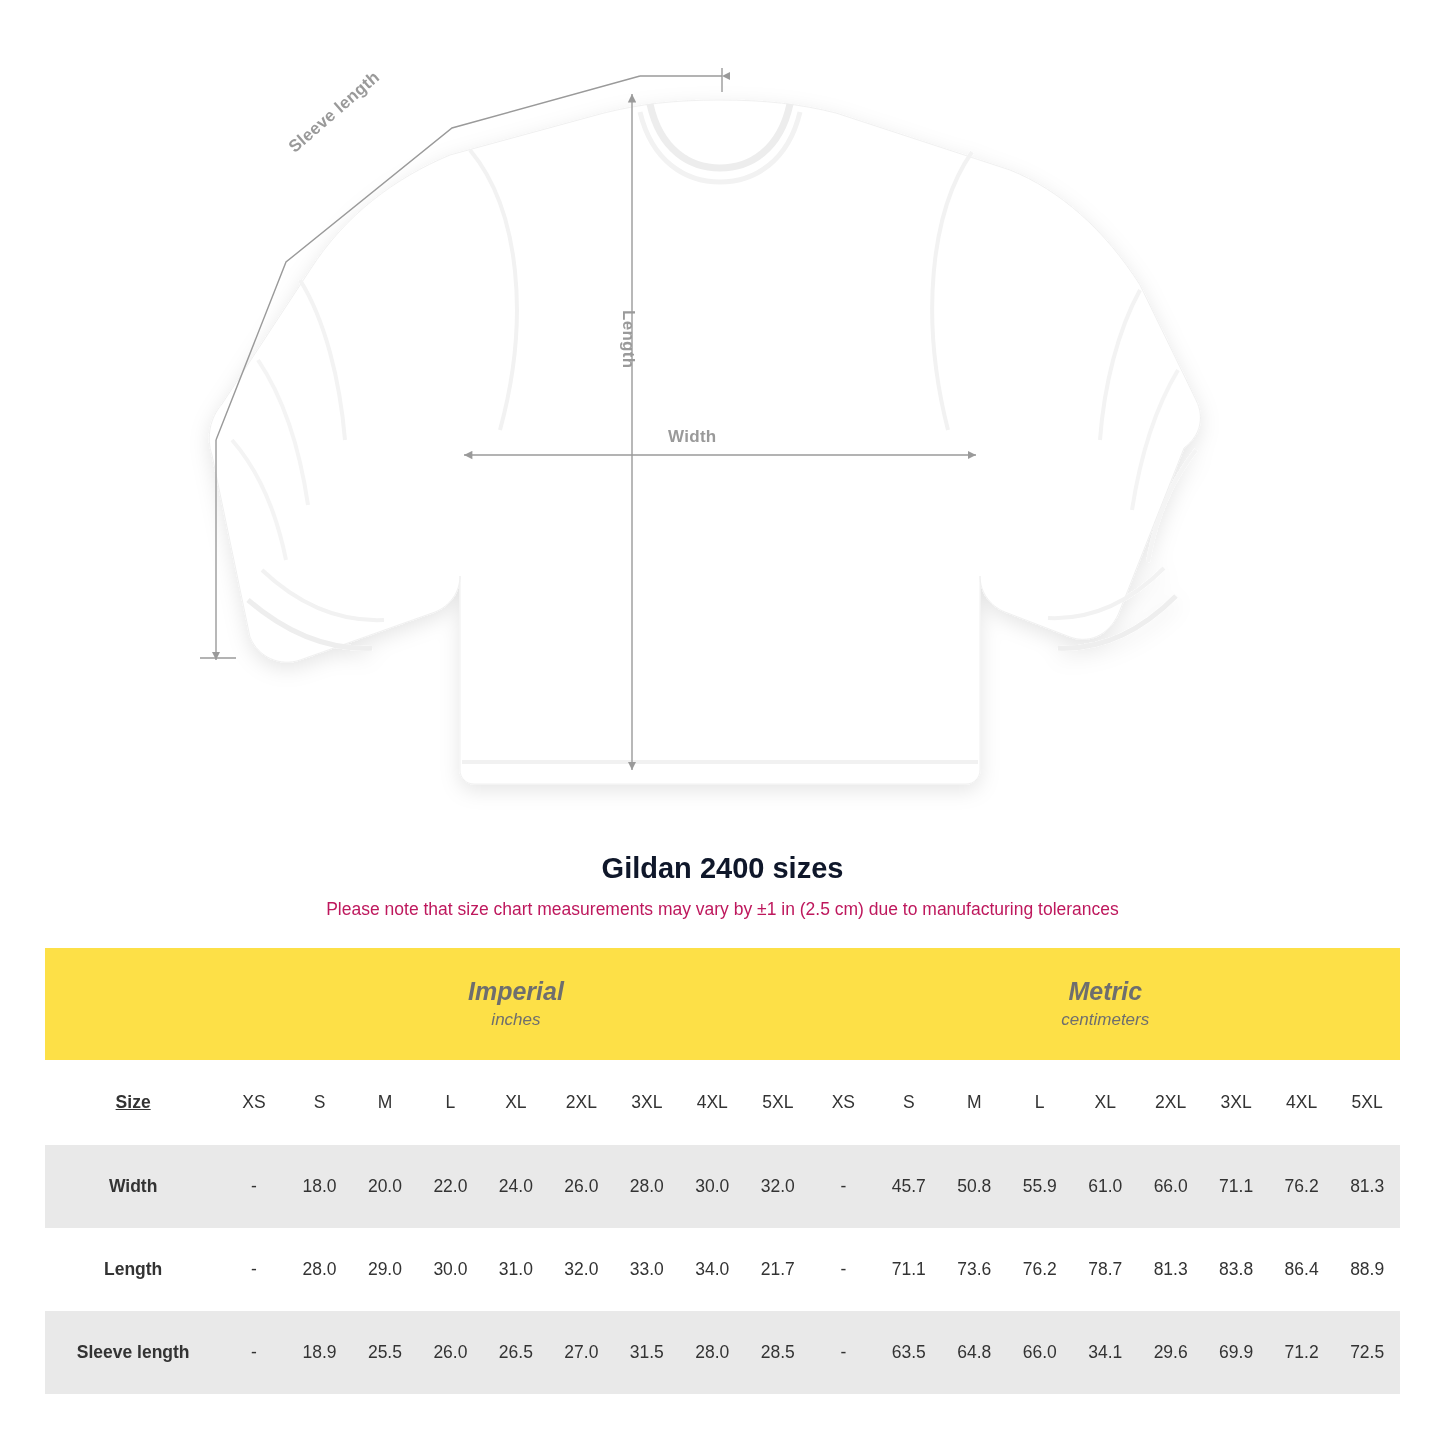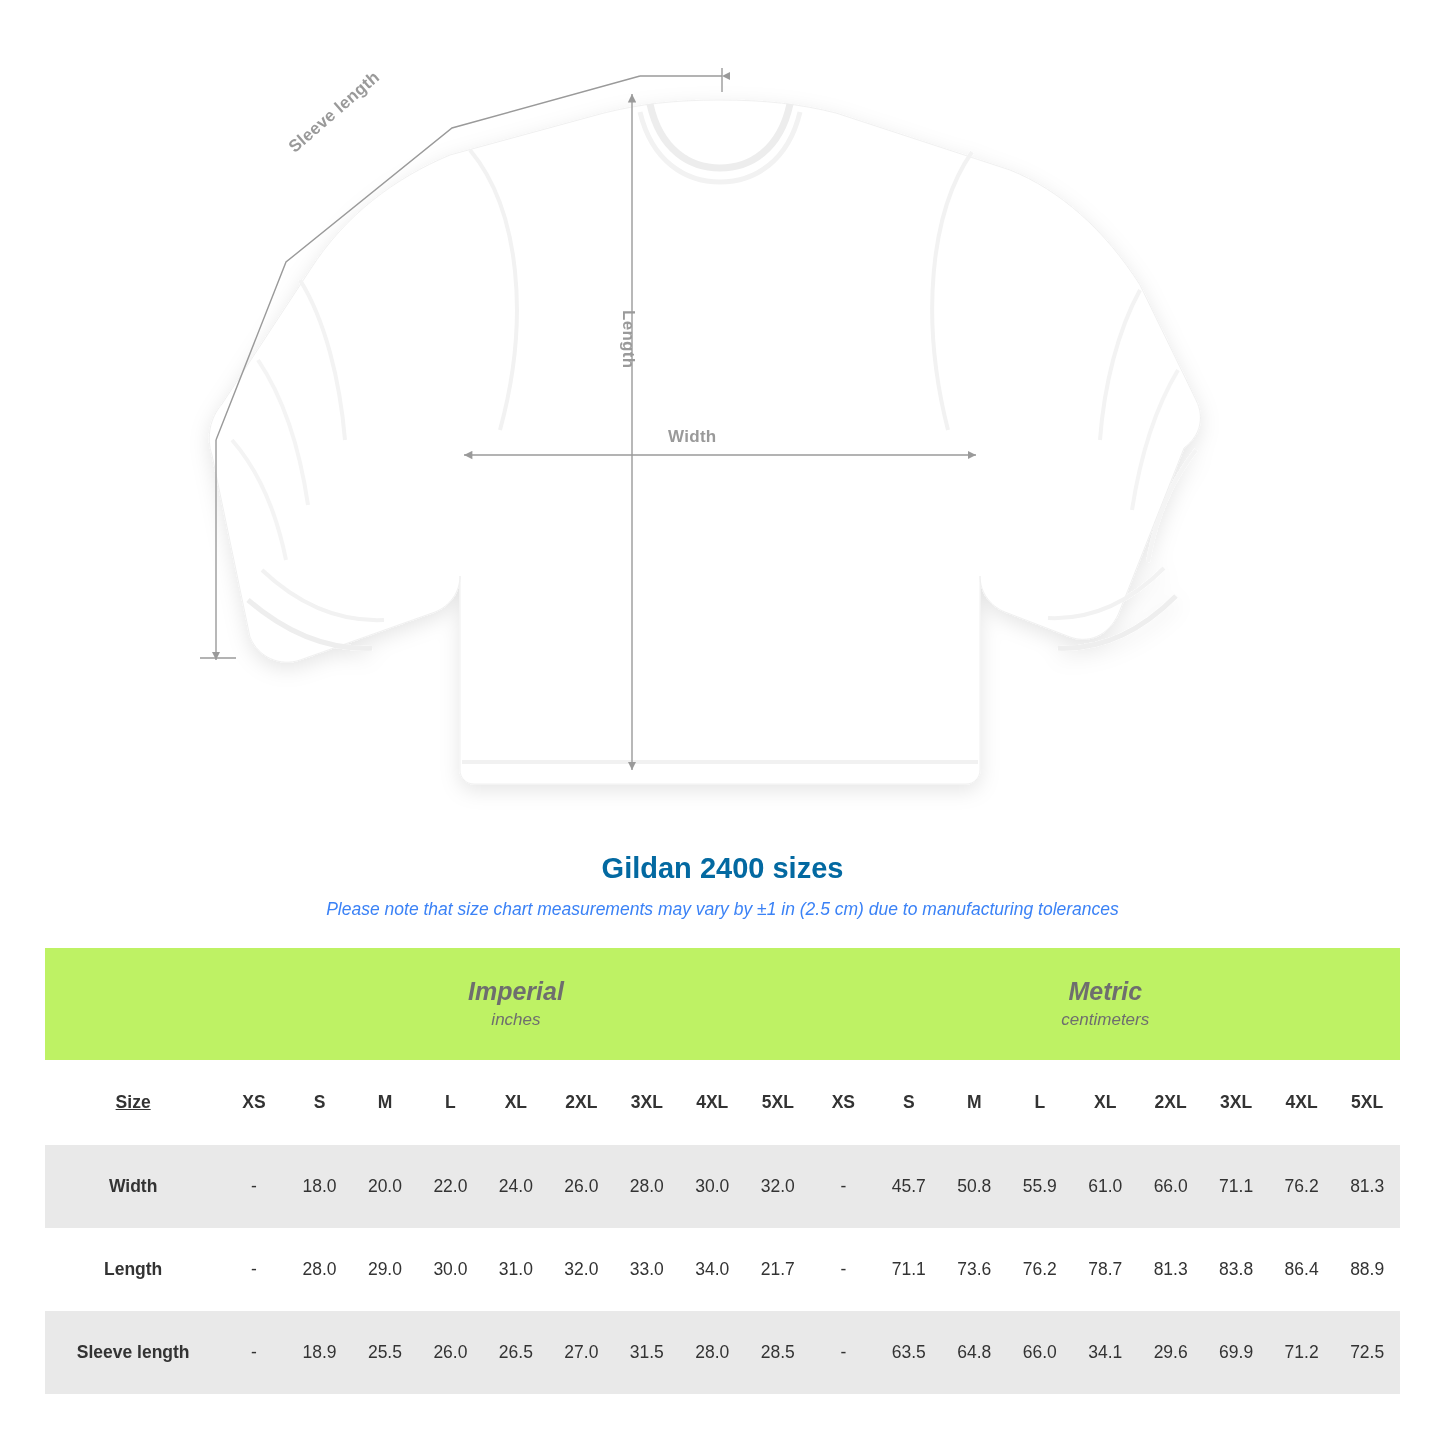--- a/index.html
+++ b/index.html
@@ -57,27 +57,26 @@
   }
 
   
   .title-block {
     text-align: center;
     margin-top: 22px;
   }
   .chart-title {
     font-size: 29px;
     font-weight: bold;
-    color: #0369a1;
+    color: #0f172a;
     margin: 0 0 14px 0;
   }
   .chart-note {
     font-size: 17.5px;
-    font-style: italic;
-    color: #3b82f6;
+    color: #be185d;
     margin: 0;
   }
 
   
   .table-wrap {
     margin: 28px 45px 0 45px;
   }
   table.size-table {
     width: 1355px;
     border-collapse: collapse;
@@ -87,39 +86,39 @@
   table.size-table th {
     text-align: center;
     vertical-align: middle;
     font-size: 17.5px;
     color: #333333;
     padding: 0;
     border: none;
   }
   .unit-row td {
     height: 112px;
-    background: #bef264;
+    background: #fde047;
   }
   .unit-title {
     font-size: 25px;
     font-style: italic;
     font-weight: bold;
     color: #6e6e6e;
     line-height: 1.25;
   }
   .unit-sub {
     font-size: 17px;
     font-style: italic;
     color: #6e6e6e;
     line-height: 1.5;
   }
   .hdr-row td {
     height: 85px;
     background: #ffffff;
-    font-weight: bold;
+    font-weight: normal;
     font-size: 18px;
   }
   .hdr-row td.rowhead {
     font-weight: bold;
     text-decoration: underline;
   }
   .data-row td {
     height: 83px;
     font-size: 18px;
   }

